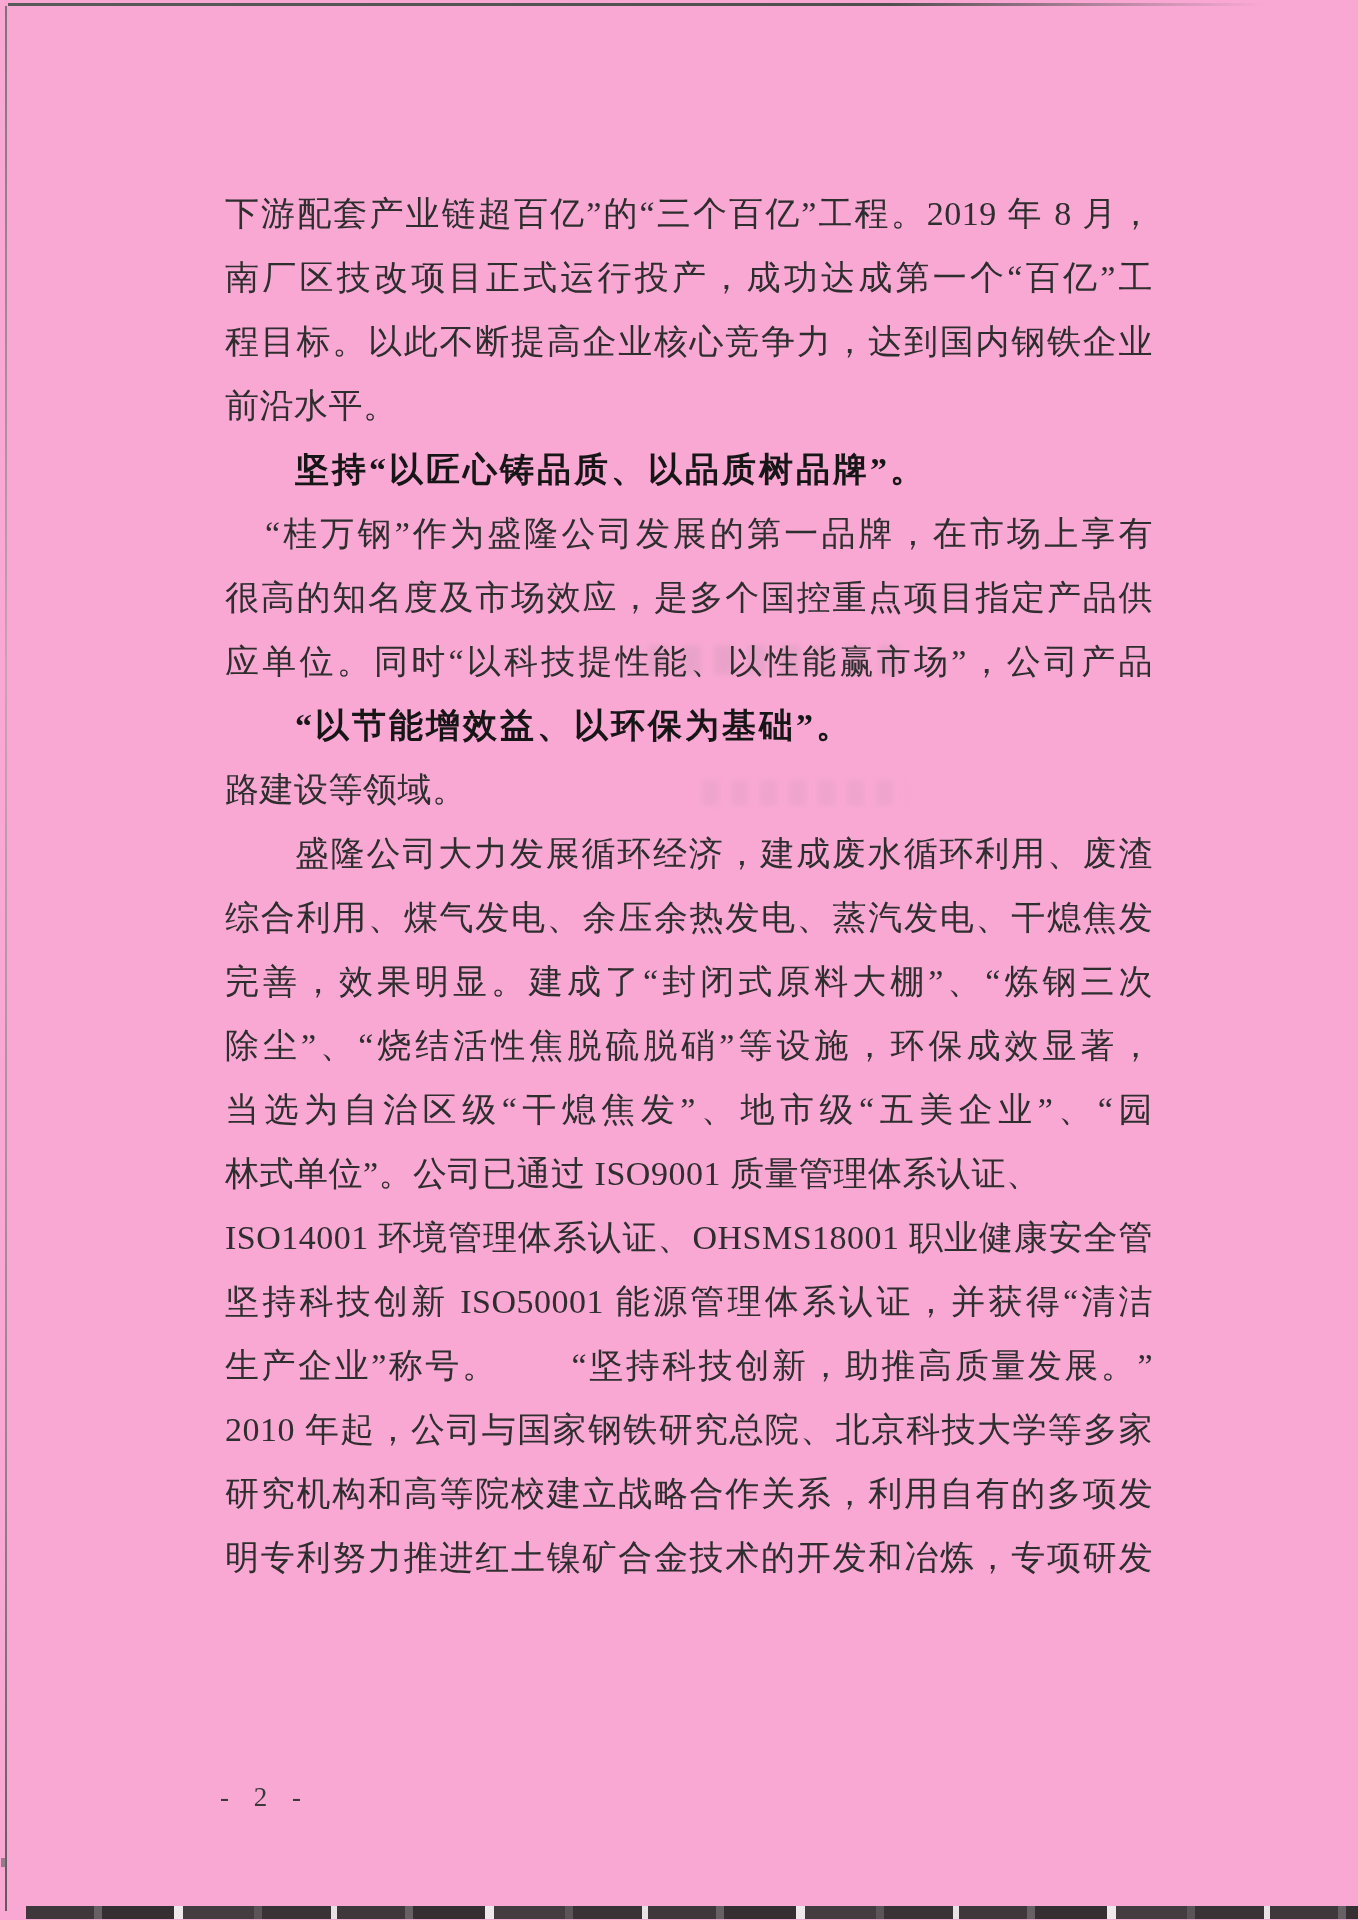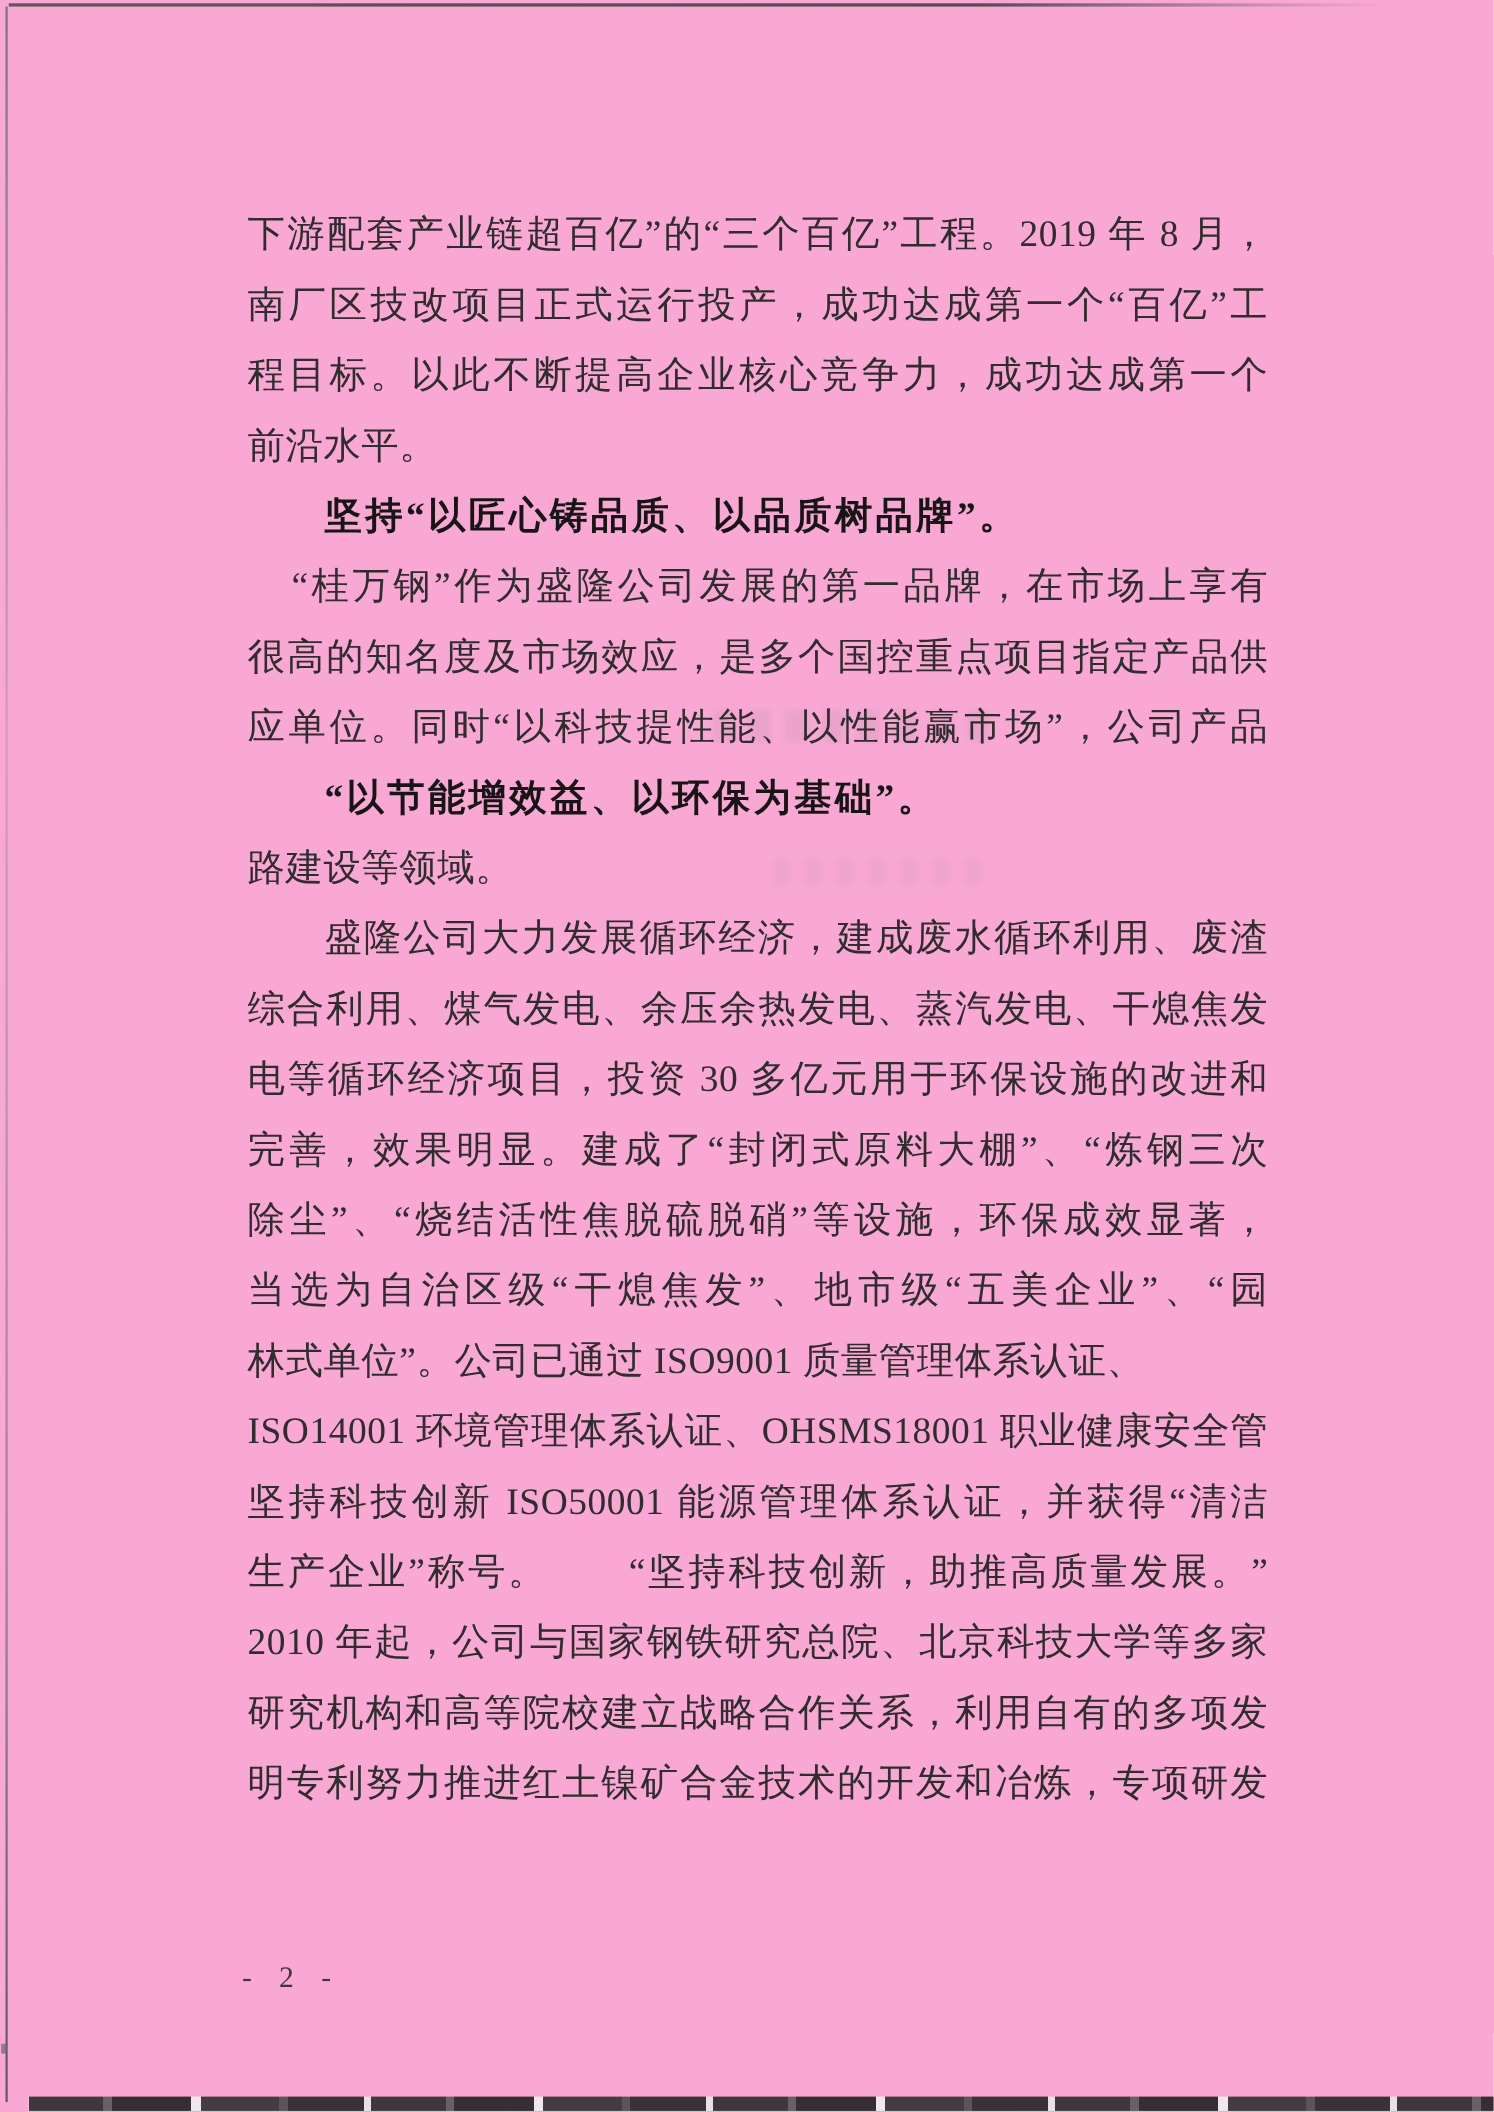--- a/index.html
+++ b/index.html
@@ -63,31 +63,30 @@
   <div class="top-line"></div>
   <div class="left-line"></div>
   <div class="bottom-band"></div>
   <div class="speck"></div>
   <div class="ghost ghost-1"></div>
   <div class="ghost ghost-2"></div>
 
   <div class="text-block">
     <p class="ln j">下游配套产业链超百亿”的“三个百亿”工程。2019 年 8 月，</p>
     <p class="ln j">南厂区技改项目正式运行投产，成功达成第一个“百亿”工</p>
-    <p class="ln j">程目标。以此不断提高企业核心竞争力，成功达成第一个</p>
+    <p class="ln j">程目标。以此不断提高企业核心竞争力，达到国内钢铁企业</p>
     <p class="ln">前沿水平。</p>
     <p class="ln b ind2">坚持“以匠心铸品质、以品质树品牌”。</p>
     <p class="ln j indq">“桂万钢”作为盛隆公司发展的第一品牌，在市场上享有</p>
     <p class="ln j">很高的知名度及市场效应，是多个国控重点项目指定产品供</p>
     <p class="ln j">应单位。同时“以科技提性能、以性能赢市场”，公司产品</p>
     <p class="ln b ind2">“以节能增效益、以环保为基础”。</p>
     <p class="ln">路建设等领域。</p>
     <p class="ln j ind2">盛隆公司大力发展循环经济，建成废水循环利用、废渣</p>
     <p class="ln j">综合利用、煤气发电、余压余热发电、蒸汽发电、干熄焦发</p>
-    <p class="ln j">电等循环经济项目，投资 30 多亿元用于环保设施的改进和</p>
     <p class="ln j">完善，效果明显。建成了“封闭式原料大棚”、“炼钢三次</p>
     <p class="ln j">除尘”、“烧结活性焦脱硫脱硝”等设施，环保成效显著，</p>
     <p class="ln j">当选为自治区级“干熄焦发”、地市级“五美企业”、“园</p>
     <p class="ln">林式单位”。公司已通过 ISO9001 质量管理体系认证、</p>
     <p class="ln j">ISO14001 环境管理体系认证、OHSMS18001 职业健康安全管</p>
     <p class="ln j">坚持科技创新 ISO50001 能源管理体系认证，并获得“清洁</p>
     <p class="ln j">生产企业”称号。　　“坚持科技创新，助推高质量发展。”</p>
     <p class="ln j">2010 年起，公司与国家钢铁研究总院、北京科技大学等多家</p>
     <p class="ln j">研究机构和高等院校建立战略合作关系，利用自有的多项发</p>
     <p class="ln j">明专利努力推进红土镍矿合金技术的开发和冶炼，专项研发</p>

